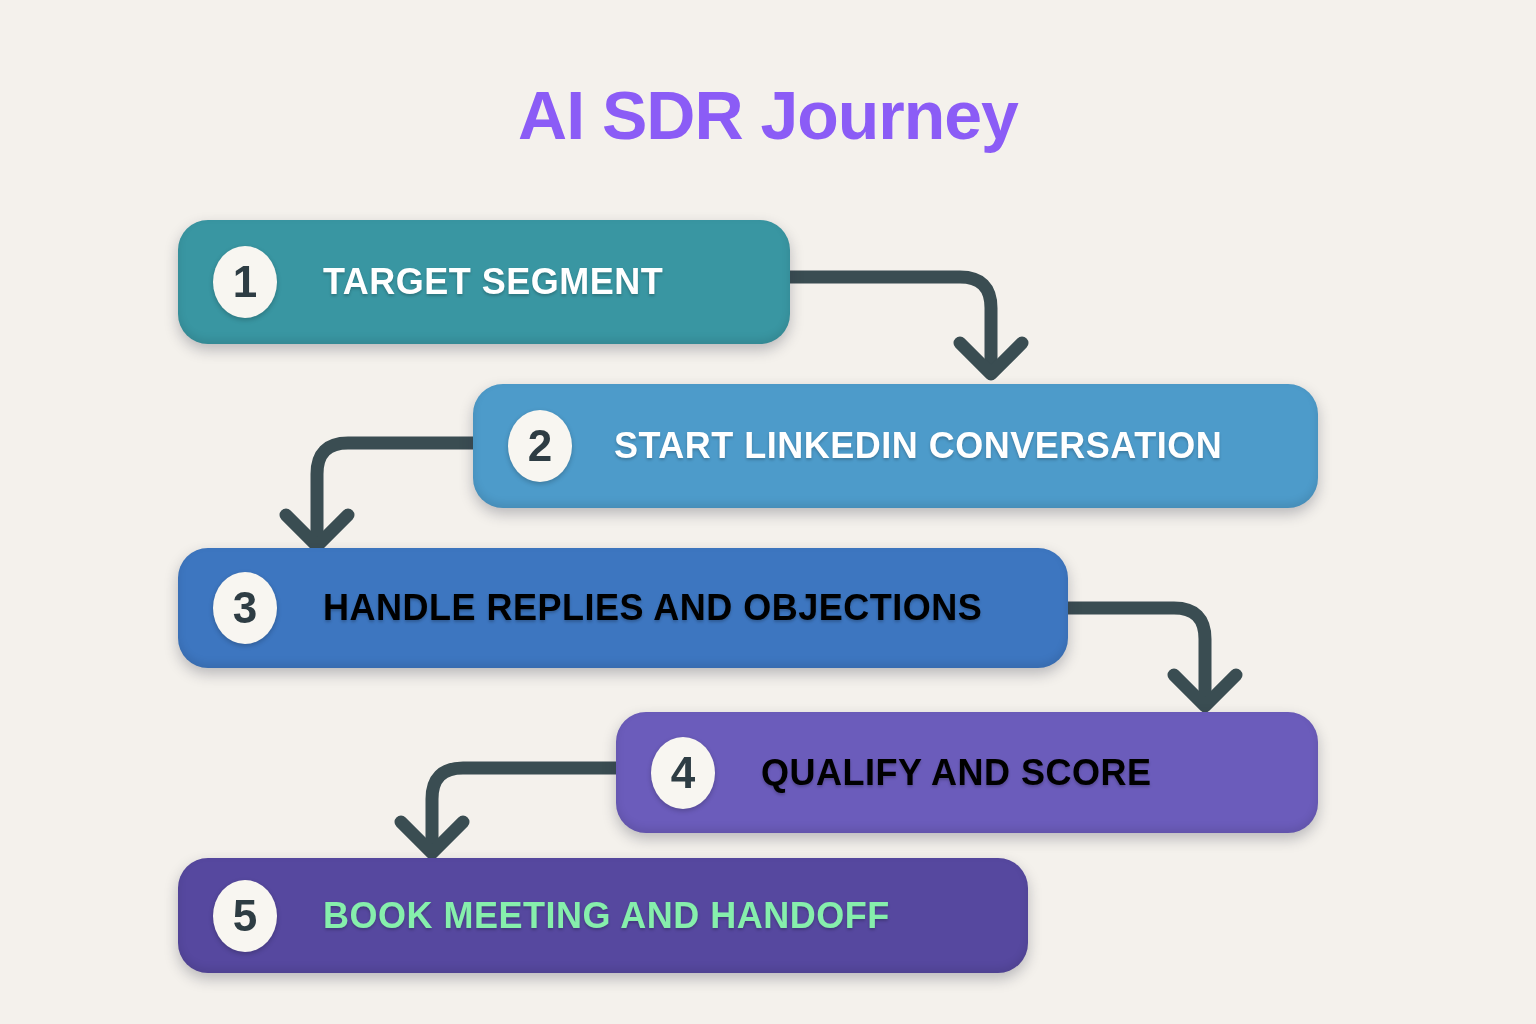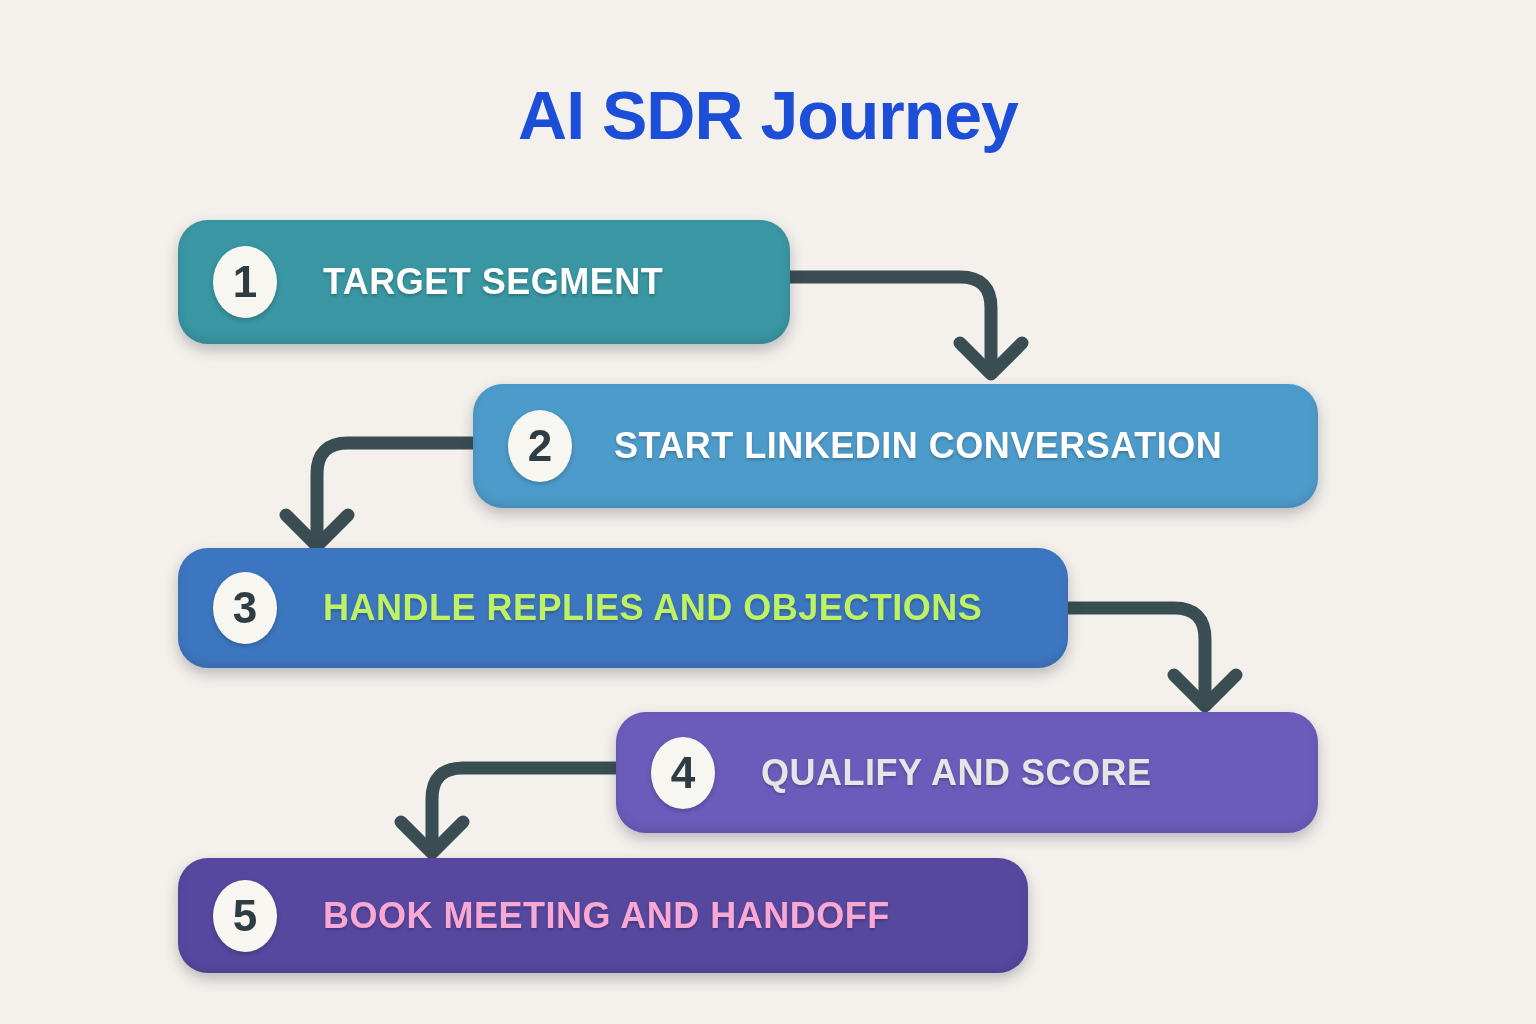--- a/index.html
+++ b/index.html
@@ -65,21 +65,21 @@
   #step2 { left: 473px; top: 384px; width: 845px; height: 124px; }
   #step3 { left: 178px; top: 548px; width: 890px; height: 120px; }
   #step4 { left: 616px; top: 712px; width: 702px; height: 121px; }
   #step5 { left: 178px; top: 858px; width: 850px; height: 115px; }
 </style>
 </head>
 <body>
 
 <div class="canvas" style="background: rgb(244, 241, 236);">
 
-  <div class="title" style="color: #1d4ed8;">AI SDR Journey</div>
+  <div class="title" style="color: #8b5cf6;">AI SDR Journey</div>
 
   <svg class="arrows" width="1536" height="1024" viewBox="0 0 1536 1024">
     <g>
       <path d="M 780 277 H 960 Q 991 277 991 308 V 364" fill="none" stroke-width="13" stroke-linecap="round" stroke="#3a4d52"></path>
       <path d="M 960 343 L 991 374 L 1022 343" fill="none" stroke-width="13" stroke-linecap="round" stroke-linejoin="round" stroke="#3a4d52"></path>
     </g>
     <g>
       <path d="M 483 443 H 348 Q 317 443 317 474 V 536" fill="none" stroke-width="13" stroke-linecap="round" stroke="#3a4d52"></path>
       <path d="M 286 515 L 317 546 L 348 515" fill="none" stroke-width="13" stroke-linecap="round" stroke-linejoin="round" stroke="#3a4d52"></path>
     </g>
@@ -104,30 +104,30 @@
     <div class="num-circle" style="background: rgb(248, 246, 241);">
       <span class="num" style="color: rgb(46, 61, 68);">2</span>
     </div>
     <div class="label" style="color: rgb(255, 255, 255); margin-left: 42px;">START LINKEDIN CONVERSATION</div>
   </div>
 
   <div class="step" id="step3" style="background: rgb(61, 118, 192);">
     <div class="num-circle" style="background: rgb(248, 246, 241);">
       <span class="num" style="color: rgb(46, 61, 68);">3</span>
     </div>
-    <div class="label" style="color: #bef264;">HANDLE REPLIES AND OBJECTIONS</div>
+    <div class="label" style="color: #000000;">HANDLE REPLIES AND OBJECTIONS</div>
   </div>
 
   <div class="step" id="step4" style="background: rgb(107, 92, 187);">
     <div class="num-circle" style="background: rgb(248, 246, 241);">
       <span class="num" style="color: rgb(46, 61, 68);">4</span>
     </div>
-    <div class="label" style="color: #e5e5e5;">QUALIFY AND SCORE</div>
+    <div class="label" style="color: #000000;">QUALIFY AND SCORE</div>
   </div>
 
   <div class="step" id="step5" style="background: rgb(86, 72, 159);">
     <div class="num-circle" style="background: rgb(248, 246, 241);">
       <span class="num" style="color: rgb(46, 61, 68);">5</span>
     </div>
-    <div class="label" style="color: #f9a8d4;">BOOK MEETING AND HANDOFF</div>
+    <div class="label" style="color: #86efac;">BOOK MEETING AND HANDOFF</div>
   </div>
 
 </div>
 
 </body></html>

